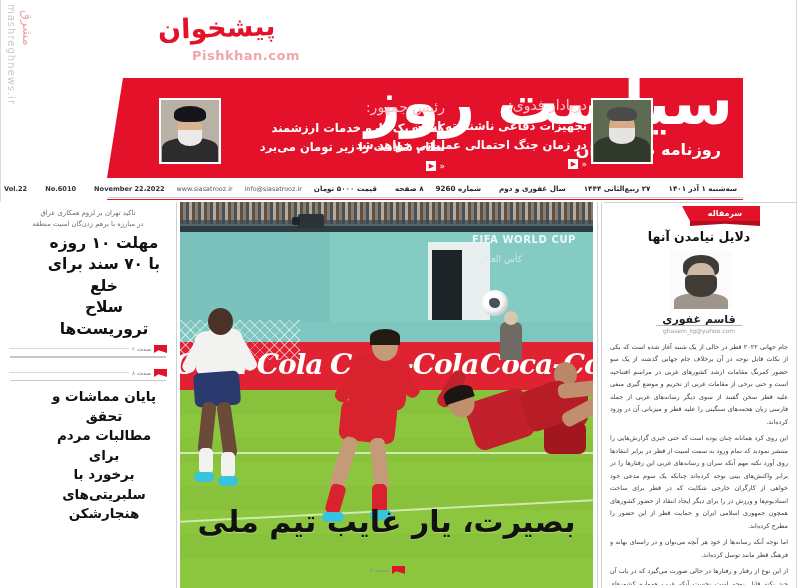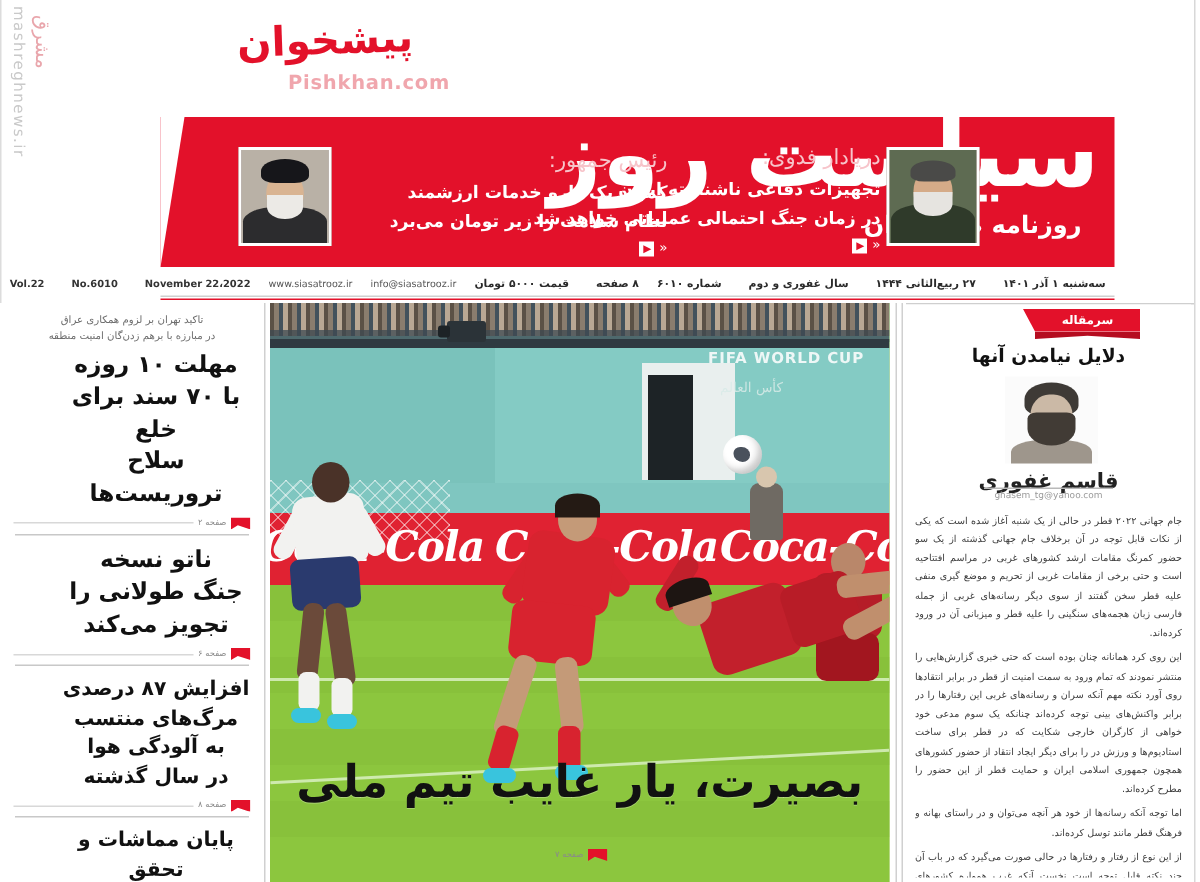--- a/index.html
+++ b/index.html
@@ -283,21 +283,21 @@
   .edit-portrait{
     position:absolute;right:62px;top:48px;width:62px;height:58px;
     background:#fbfbfb;overflow:hidden;
   }
   .sketch-hair{position:absolute;left:13px;top:4px;width:36px;height:22px;border-radius:50% 50% 30% 30%;background:#3e3a36;}
   .sketch-face{position:absolute;left:17px;top:12px;width:28px;height:30px;border-radius:45% 45% 50% 50%;background:#cbb9a6;}
   .sketch-beard{position:absolute;left:15px;top:24px;width:32px;height:22px;border-radius:20% 20% 55% 55%;background:#413b35;}
   .sketch-body{position:absolute;left:4px;top:42px;width:54px;height:18px;border-radius:45% 45% 0 0;background:#9e968c;}
   .edit-author{
     position:absolute;right:0;top:110px;width:190px;text-align:center;
-    font-size:14px;font-weight:bold;color:#222;direction:rtl;
+    font-size:11px;font-weight:bold;color:#222;direction:rtl;
   }
   .edit-author-rule{position:absolute;right:52px;top:122px;width:86px;height:1px;background:#b9b9b9;}
   .edit-email{
     position:absolute;right:0;top:124px;width:190px;text-align:center;
     font-size:6px;color:#9a9a9a;direction:ltr;
   }
   .edit-body{
     position:absolute;right:6px;top:138px;width:178px;height:244px;
     direction:rtl;text-align:justify;overflow:hidden;
     font-size:6.4px;line-height:1.95;color:#3a3a3a;
@@ -367,21 +367,21 @@
   <div class="masthead-cut"></div>
 
   <div class="infobar">
     <span class="sep"></span>
     <span class="fa-part">سه‌شنبه ۱ آذر ۱۴۰۱</span>
     <span class="dotred"></span>
     <span class="fa-part">۲۷ ربیع‌الثانی ۱۴۴۴</span>
     <span class="dotred"></span>
     <span class="fa-part">سال غفوری و دوم</span>
     <span class="dotred"></span>
-    <span class="fa-part">شماره ۶۰۱۰</span>
+    <span class="fa-part">شماره 9260</span>
     <span class="sep"></span>
     <span class="fa-part">۸ صفحه</span>
     <span class="dotred"></span>
     <span class="fa-part">قیمت ۵۰۰۰ تومان</span>
     <span class="sep"></span>
     <span style="flex:1"></span>
     <span class="en-web">info@siasatrooz.ir</span>
     <span class="sep"></span>
     <span class="en-web">www.siasatrooz.ir</span>
     <span class="sep"></span>
@@ -400,32 +400,23 @@
       <div class="side-kicker">تاکید تهران بر لزوم همکاری عراق<br>در مبارزه با برهم زدن‌گان امنیت منطقه</div>
       <div class="side-title">مهلت ۱۰ روزه<br>با ۷۰ سند برای خلع<br>سلاح تروریست‌ها</div>
       <div class="side-page">
         <span class="pg-flag"></span>
         <span class="pg-text">صفحه ۲</span>
         <span class="pg-line"></span>
       </div>
     </div>
     <div class="side-divider"></div>
 
+    <div class="side-divider"></div>
+
     <div class="side-item">
-      <div class="side-title">ناتو نسخه<br>جنگ طولانی را<br>تجویز می‌کند</div>
-      <div class="side-page">
-        <span class="pg-flag"></span>
-        <span class="pg-text">صفحه ۶</span>
-        <span class="pg-line"></span>
-      </div>
-    </div>
-    <div class="side-divider"></div>
-
-    <div class="side-item">
-      <div class="side-title sm">افزایش ۸۷ درصدی<br>مرگ‌های منتسب<br>به آلودگی هوا<br>در سال گذشته</div>
       <div class="side-page">
         <span class="pg-flag"></span>
         <span class="pg-text">صفحه ۸</span>
         <span class="pg-line"></span>
       </div>
     </div>
     <div class="side-divider"></div>
 
     <div class="side-item">
       <div class="side-title sm">پایان مماشات و تحقق<br>مطالبات مردم برای<br>برخورد با سلبریتی‌های<br>هنجارشکن</div>

